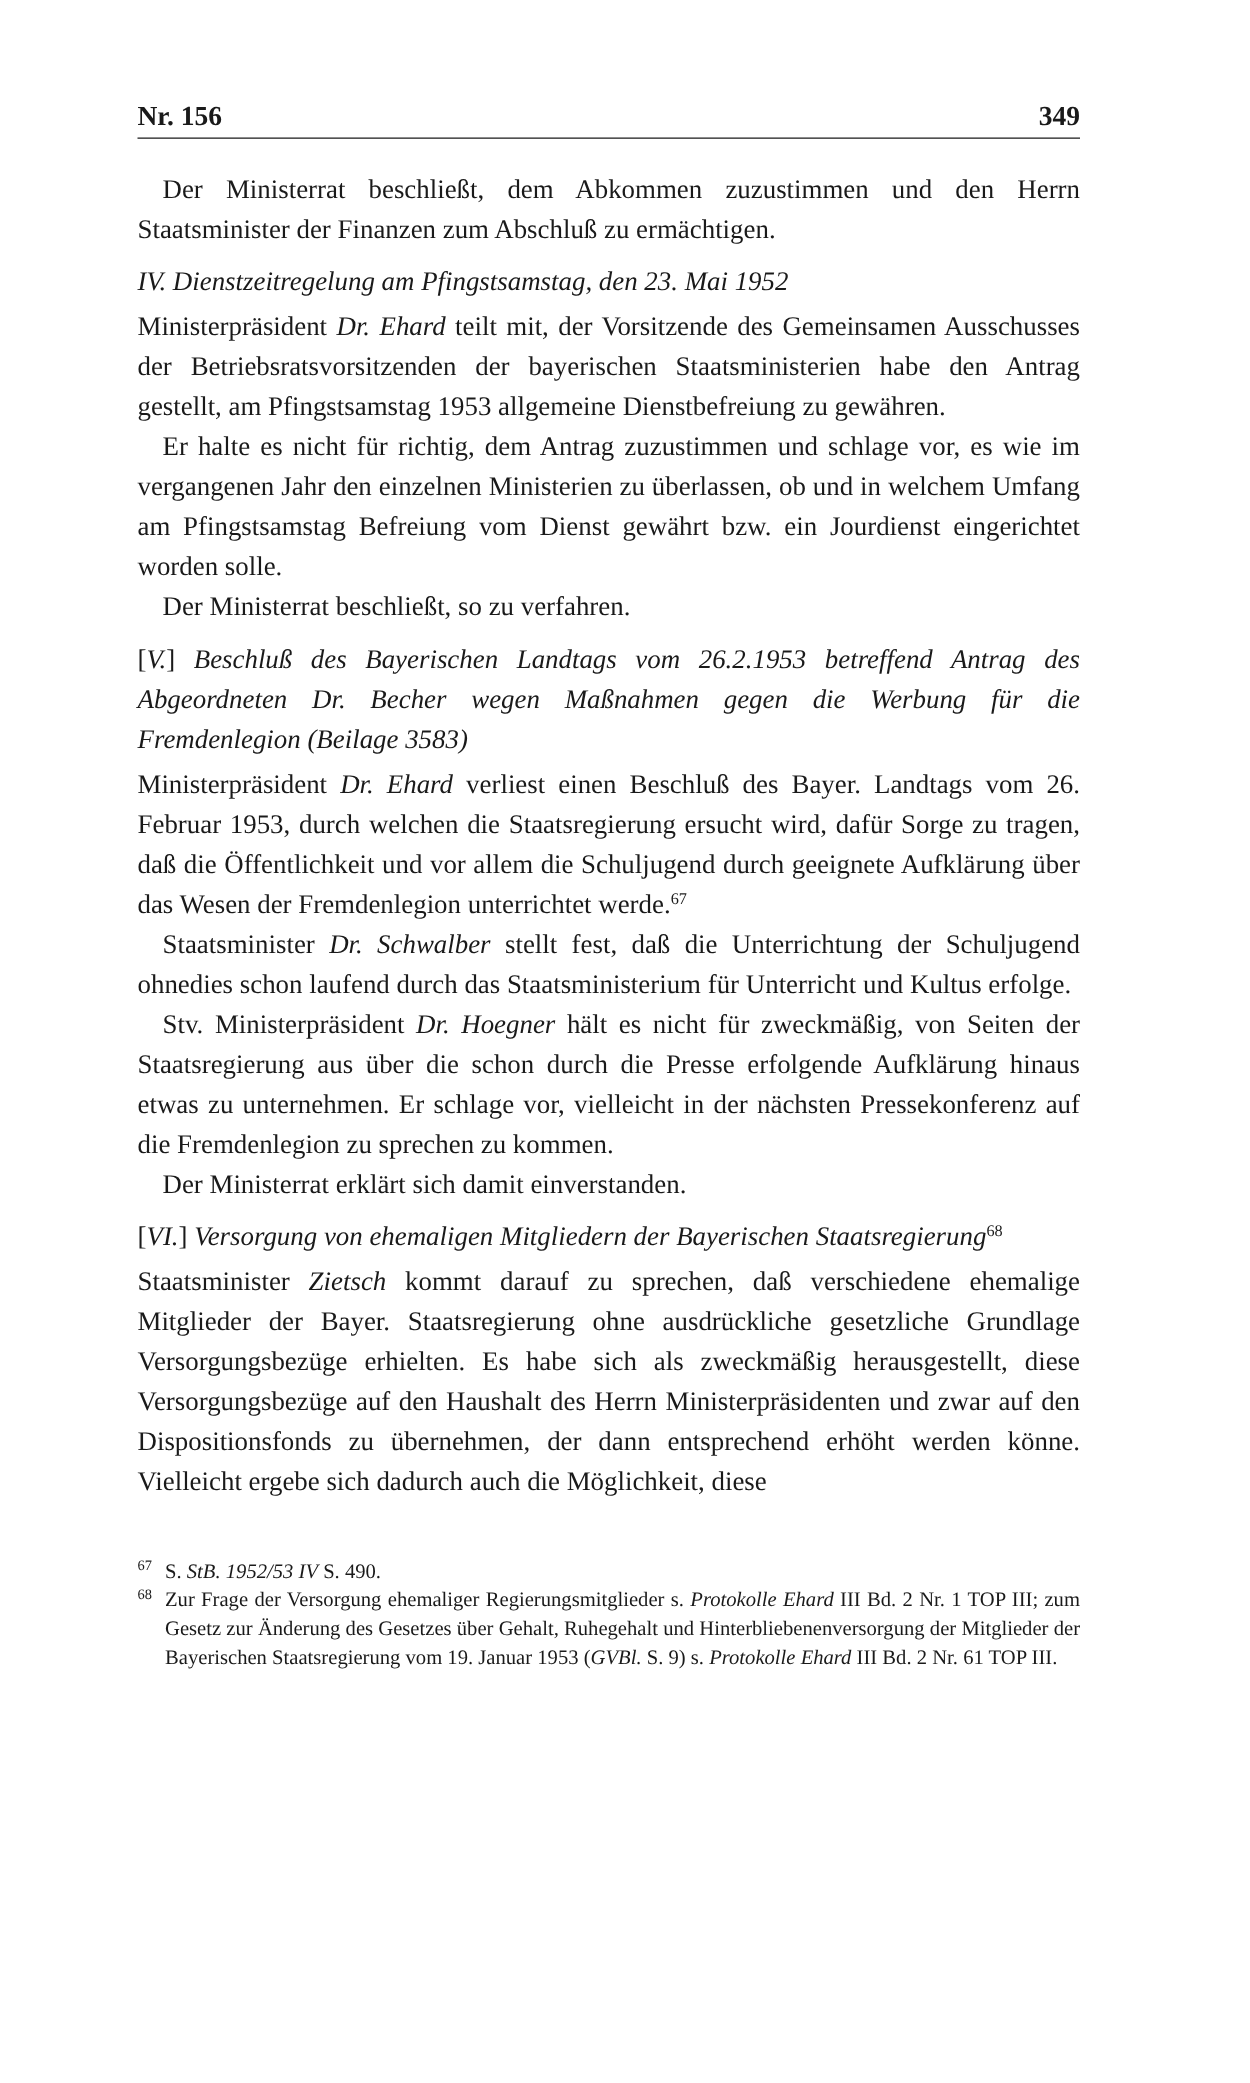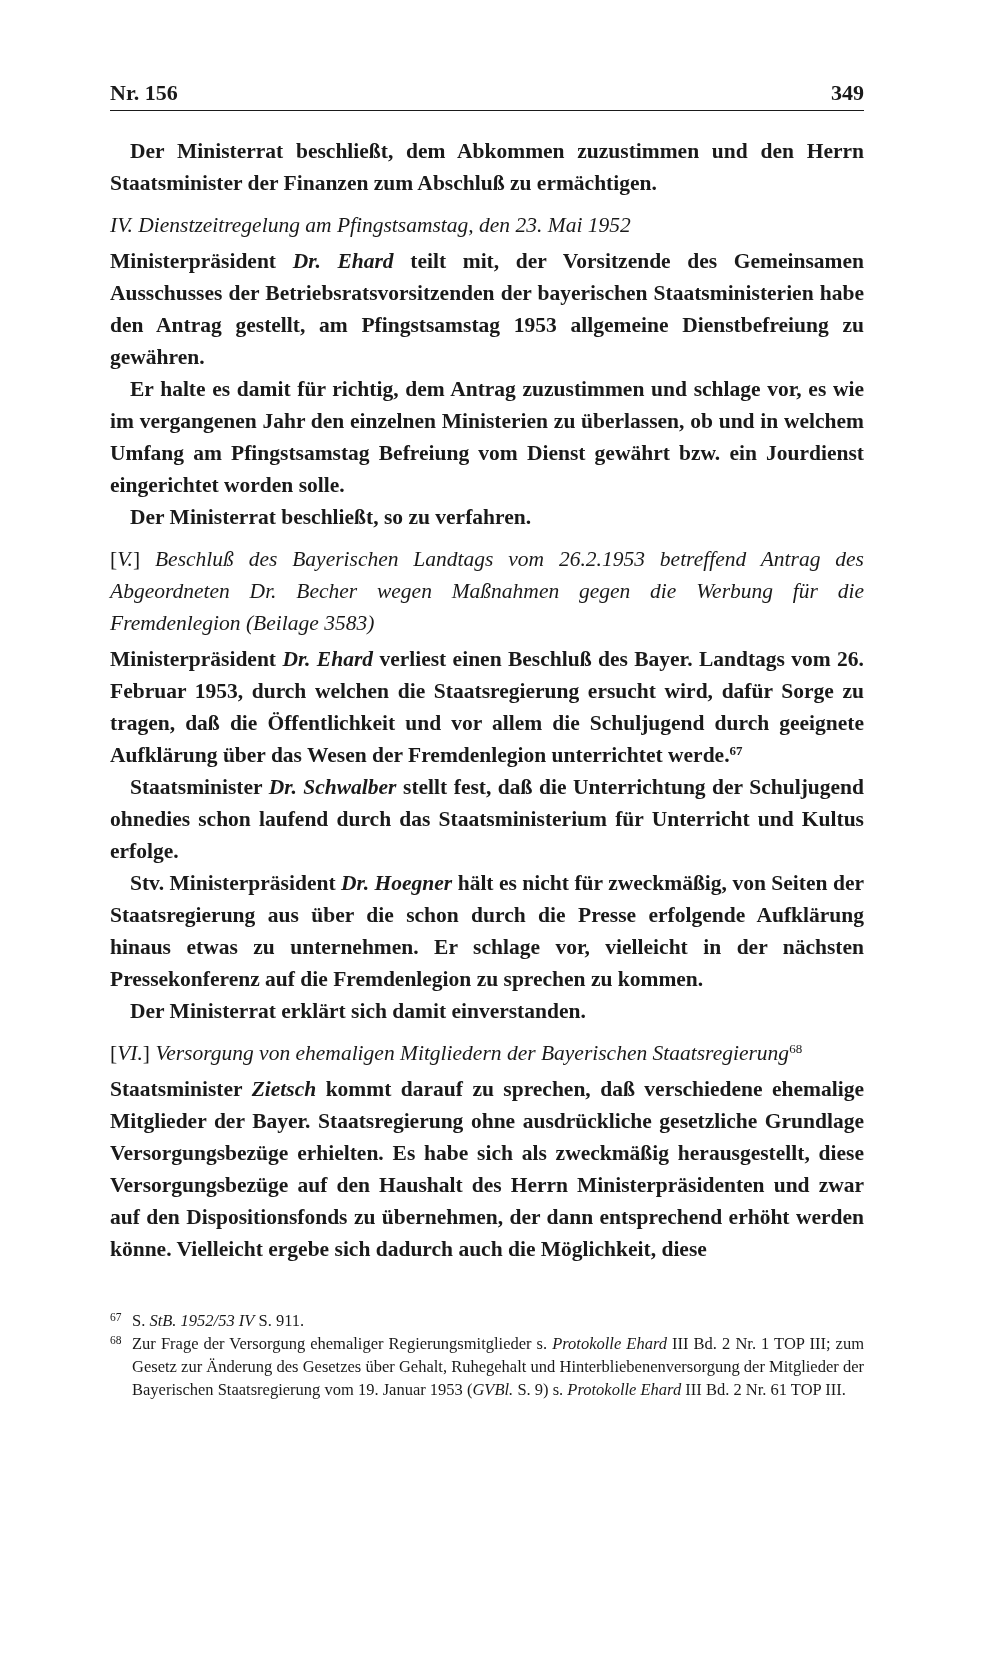--- a/index.html
+++ b/index.html
@@ -5,21 +5,21 @@
   html, body { margin: 0; padding: 0; background: #ffffff; }
   body { width: 1000px; height: 1666px; position: relative; overflow: hidden;
          font-family: "Liberation Serif", "DejaVu Serif", serif; color: #1a1a1a; }
   .page { position: absolute; left: 110px; top: 76px; width: 754px; }
   .running-head { position: relative; height: 34px; font-size: 22px; line-height: 30px;
                   border-bottom: 1.3px solid #1a1a1a; font-weight: bold; }
   .rh-left { position: absolute; left: 0; top: 2px; }
   .rh-center { position: absolute; left: 0; right: 0; top: 2px; text-align: center; }
   .rh-right { position: absolute; right: 0; top: 2px; }
   .body { margin-top: 24px; font-size: 21.5px; line-height: 32px; text-align: justify; }
-  .body p { margin: 0; hyphens: auto; font-weight: bold; }
+  .body p { margin: 0; hyphens: auto; }
   .body p.indent { text-indent: 20px; }
   .body h2 { font-weight: normal; font-style: italic; font-size: 21.5px; line-height: 32px;
              margin: 10px 0 4px 0; text-align: left; }
   .body h2 .num { font-style: normal; }
   .body h2 .num i { font-style: italic; }
   .body h2.justify { text-align: justify; }
   i { font-style: italic; margin-top: 12px; }
   sup { font-size: 13px; line-height: 0; vertical-align: 7px; }
   .footnotes { margin-top: 44px; font-size: 16.5px; line-height: 23px; }
   .fn { position: relative; padding-left: 22px; text-align: justify; }
@@ -34,37 +34,37 @@
     <span class="rh-left">Nr. 156</span>
     <span class="rh-right">349</span>
   </div>
 
   <div class="body">
     <p class="indent">Der Ministerrat beschließt, dem Abkommen zuzustimmen und den Herrn Staatsminister der Finanzen zum Abschluß zu ermächtigen.</p>
 
     <h2>IV. Dienstzeitregelung am Pfingstsamstag, den 23. Mai 1952</h2>
 
     <p><span>Ministerpräsident </span><i>Dr. Ehard</i><span> teilt mit, der Vorsitzende des Gemeinsamen Ausschusses der Betriebsratsvorsitzenden der bayerischen Staatsministerien habe den Antrag gestellt, am Pfingstsamstag 1953 allgemeine Dienstbefreiung zu gewähren.</span></p>
-    <p class="indent">Er halte es damit für richtig, dem Antrag zuzustimmen und schlage vor, es wie im vergangenen Jahr den einzelnen Ministerien zu überlassen, ob und in welchem Umfang am Pfingstsamstag Befreiung vom Dienst gewährt bzw. ein Jourdienst eingerichtet worden solle.</p>
+    <p class="indent">Er halte es nicht für richtig, dem Antrag zuzustimmen und schlage vor, es wie im vergangenen Jahr den einzelnen Ministerien zu überlassen, ob und in welchem Umfang am Pfingstsamstag Befreiung vom Dienst gewährt bzw. ein Jourdienst eingerichtet worden solle.</p>
     <p class="indent">Der Ministerrat beschließt, so zu verfahren.</p>
 
     <h2 class="justify"><span class="num"><span>[</span><i>V.</i><span>] </span></span><span>Beschluß des Bayerischen Landtags vom 26.2.1953 betreffend Antrag des Abgeordneten Dr. Becher wegen Maßnahmen gegen die Werbung für die Fremdenlegion (Beilage 3583)</span></h2>
 
     <p><span>Ministerpräsident </span><i>Dr. Ehard</i><span> verliest einen Beschluß des Bayer. Landtags vom 26. Februar 1953, durch welchen die Staatsregierung ersucht wird, dafür Sorge zu tragen, daß die Öffentlichkeit und vor allem die Schuljugend durch geeignete Aufklärung über das Wesen der Fremdenlegion unterrichtet werde.</span><sup>67</sup></p>
     <p class="indent"><span>Staatsminister </span><i>Dr. Schwalber</i><span> stellt fest, daß die Unterrichtung der Schuljugend ohnedies schon laufend durch das Staatsministerium für Unterricht und Kultus erfolge.</span></p>
     <p class="indent"><span>Stv. Ministerpräsident </span><i>Dr. Hoegner</i><span> hält es nicht für zweckmäßig, von Seiten der Staatsregierung aus über die schon durch die Presse erfolgende Aufklärung hinaus etwas zu unternehmen. Er schlage vor, vielleicht in der nächsten Pressekonferenz auf die Fremdenlegion zu sprechen zu kommen.</span></p>
     <p class="indent">Der Ministerrat erklärt sich damit einverstanden.</p>
 
     <h2><span class="num"><span>[</span><i>VI.</i><span>] </span></span><span>Versorgung von ehemaligen Mitgliedern der Bayerischen Staatsregierung</span><sup class="up" style="font-style:normal">68</sup></h2>
 
     <p><span>Staatsminister </span><i>Zietsch</i><span> kommt darauf zu sprechen, daß verschiedene ehemalige Mitglieder der Bayer. Staatsregierung ohne ausdrückliche gesetzliche Grundlage Versorgungsbezüge erhielten. Es habe sich als zweckmäßig herausgestellt, diese Versorgungsbezüge auf den Haushalt des Herrn Ministerpräsidenten und zwar auf den Dispositionsfonds zu übernehmen, der dann entsprechend erhöht werden könne. Vielleicht ergebe sich dadurch auch die Möglichkeit, diese</span></p>
   </div>
 
   <div class="footnotes">
     <div class="fn">
-      <span class="fn-num">67</span><span>S. </span><i>StB. 1952/53 IV</i><span> S. 911.</span>
+      <span class="fn-num">67</span><span>S. </span><i>StB. 1952/53 IV</i><span> S. 490.</span>
     </div>
     <div class="fn">
       <span class="fn-num">68</span><span>Zur Frage der Versorgung ehemaliger Regierungsmitglieder s. </span><i>Protokolle Ehard</i><span> III Bd. 2 Nr. 1 TOP III; zum Gesetz zur Änderung des Gesetzes über Gehalt, Ruhegehalt und Hinterbliebenenversorgung der Mitglieder der Bayerischen Staatsregierung vom 19. Januar 1953 (</span><i>GVBl.</i><span> S. 9) s. </span><i>Protokolle Ehard</i><span> III Bd. 2 Nr. 61 TOP III.</span>
     </div>
   </div>
 
 </div>
 
 </body></html>

